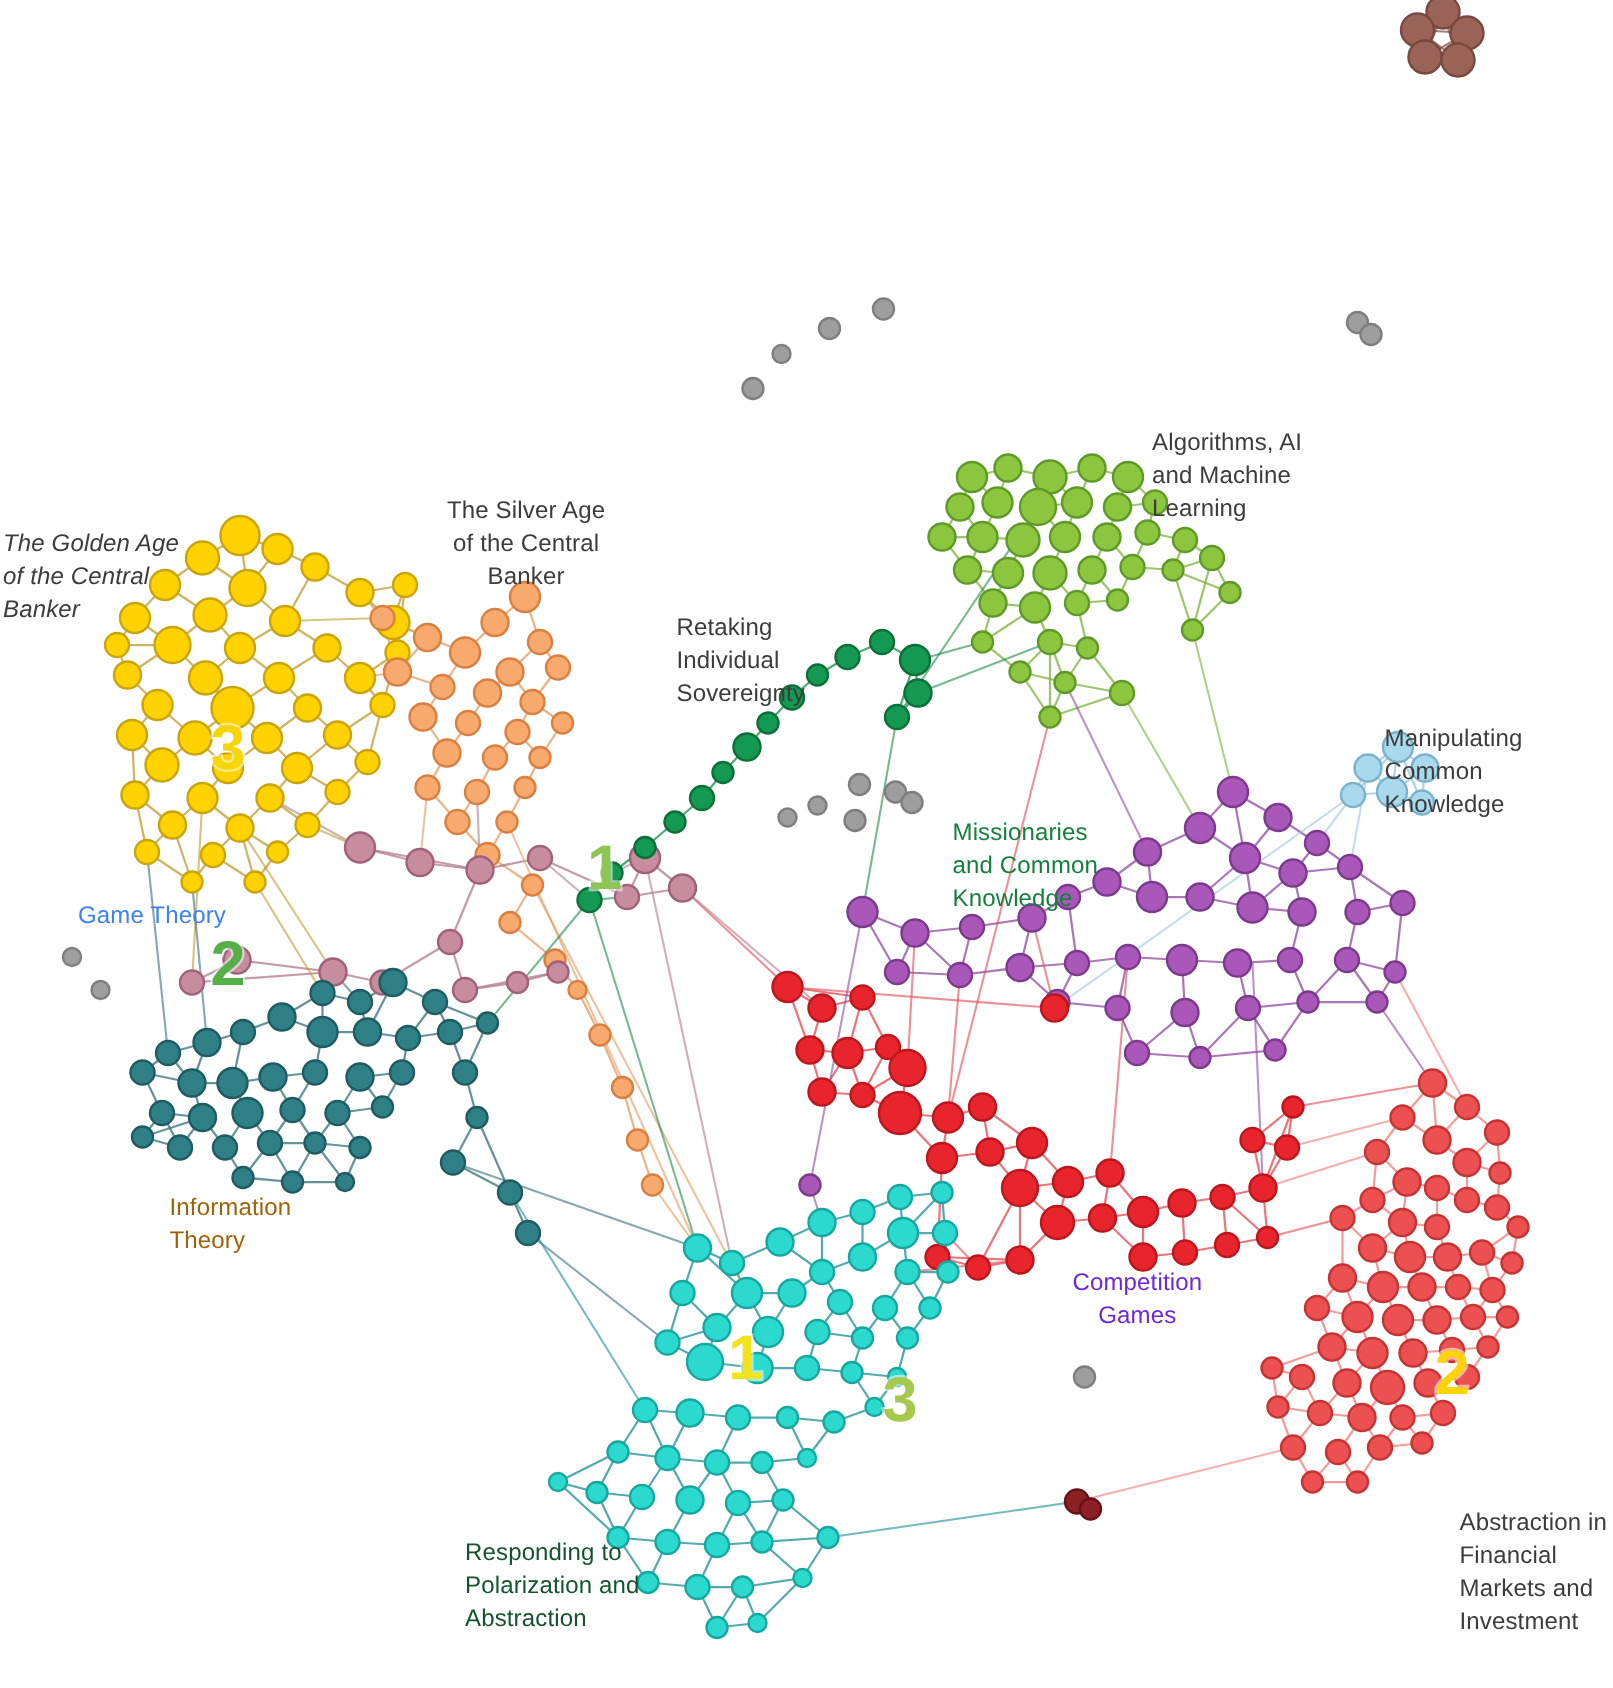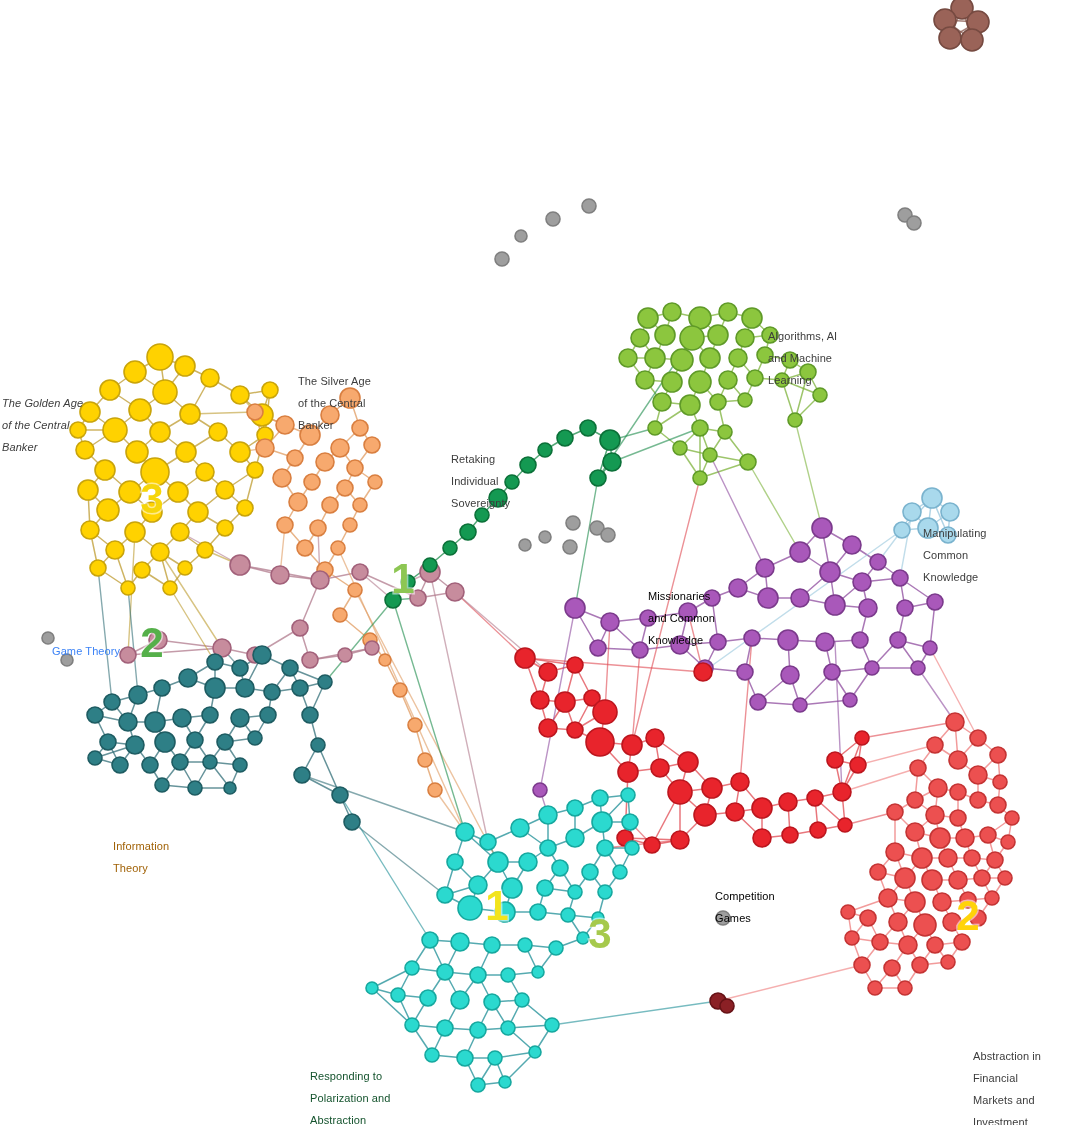--- a/index.html
+++ b/index.html
@@ -1,20 +1,20 @@
 <!DOCTYPE html>
 <html><head>
 <meta charset="utf-8">
 <style>
   html,body{margin:0;padding:0;background:#ffffff;}
   #stage{position:relative;width:1075px;height:1125px;background:#ffffff;overflow:hidden;
          font-family:"Liberation Sans",sans-serif;}
   #graph-svg{position:absolute;left:0;top:0;}
-  .cluster-label{position:absolute;font-size:11px;line-height:22px;color:#3c3c3c;
-                 white-space:pre;letter-spacing:0.1px;margin-top:40px;}
+  .cluster-label{position:absolute;font-size:16px;line-height:22px;color:#3c3c3c;
+                 white-space:pre;letter-spacing:0.1px;}
   .badge{font-family:"Liberation Sans",sans-serif;font-weight:bold;font-size:42px;
          paint-order:stroke;stroke:rgba(255,255,255,0.55);stroke-width:3px;}
 </style>
 </head>
 <body>
 
 <div id="stage">
   <svg id="graph-svg" width="1075" height="1125" viewBox="0 0 1075 1125">
     <g id="edges-layer">
         <line x1="160" y1="357" x2="185" y2="366" stroke="#BD9B2F" stroke-width="1.5" stroke-opacity="0.75" stroke-linecap="round"></line>
@@ -1124,39 +1124,39 @@
         <text x="403" y="578" fill="#8DC653" text-anchor="middle" dominant-baseline="central" class="badge">1</text>
         <text x="497" y="905" fill="#F2E41C" text-anchor="middle" dominant-baseline="central" class="badge">1</text>
         <text x="600" y="933" fill="#A6C94C" text-anchor="middle" dominant-baseline="central" class="badge">3</text>
         <text x="968" y="915" fill="#FFD30A" text-anchor="middle" dominant-baseline="central" class="badge">2</text>
       </g>
   </svg>
   <div id="labels-layer">
       <div class="cluster-label" style="left: 2px; top: 352px; color: rgb(60, 60, 60); font-style: italic;">The Golden Age
 of the Central
 Banker</div>
-      <div class="cluster-label" style="left: 298px; top: 330px; color: rgb(60, 60, 60);">The Silver Age
+      <div class="cluster-label" style="left: 298px; top: 330px; color: rgb(60, 60, 60); text-align: center;">The Silver Age
 of the Central
 Banker</div>
       <div class="cluster-label" style="left: 52px; top: 600px; color: #3b82f6;">Game Theory</div>
       <div class="cluster-label" style="left: 451px; top: 408px; color: rgb(60, 60, 60);">Retaking
 Individual
 Sovereignty</div>
       <div class="cluster-label" style="left: 768px; top: 285px; color: rgb(60, 60, 60);">Algorithms, AI
 and Machine
 Learning</div>
       <div class="cluster-label" style="left: 923px; top: 482px; color: rgb(60, 60, 60);">Manipulating
 Common
 Knowledge</div>
-      <div class="cluster-label" style="left: 648px; top: 545px; color: #000000;">Missionaries
+      <div class="cluster-label" style="left: 635px; top: 545px; color: #15803d;">Missionaries
 and Common
 Knowledge</div>
       <div class="cluster-label" style="left: 113px; top: 795px; color: #a16207;">Information
 Theory</div>
-      <div class="cluster-label" style="left: 715px; top: 845px; color: #000000;">Competition
+      <div class="cluster-label" style="left: 715px; top: 845px; color: #6d28d9; text-align: center;">Competition
 Games</div>
       <div class="cluster-label" style="left: 973px; top: 1005px; color: rgb(60, 60, 60);">Abstraction in
 Financial
 Markets and
 Investment</div>
       <div class="cluster-label" style="left: 310px; top: 1025px; color: #14532d;">Responding to
 Polarization and
 Abstraction</div>
     </div>
 </div>

